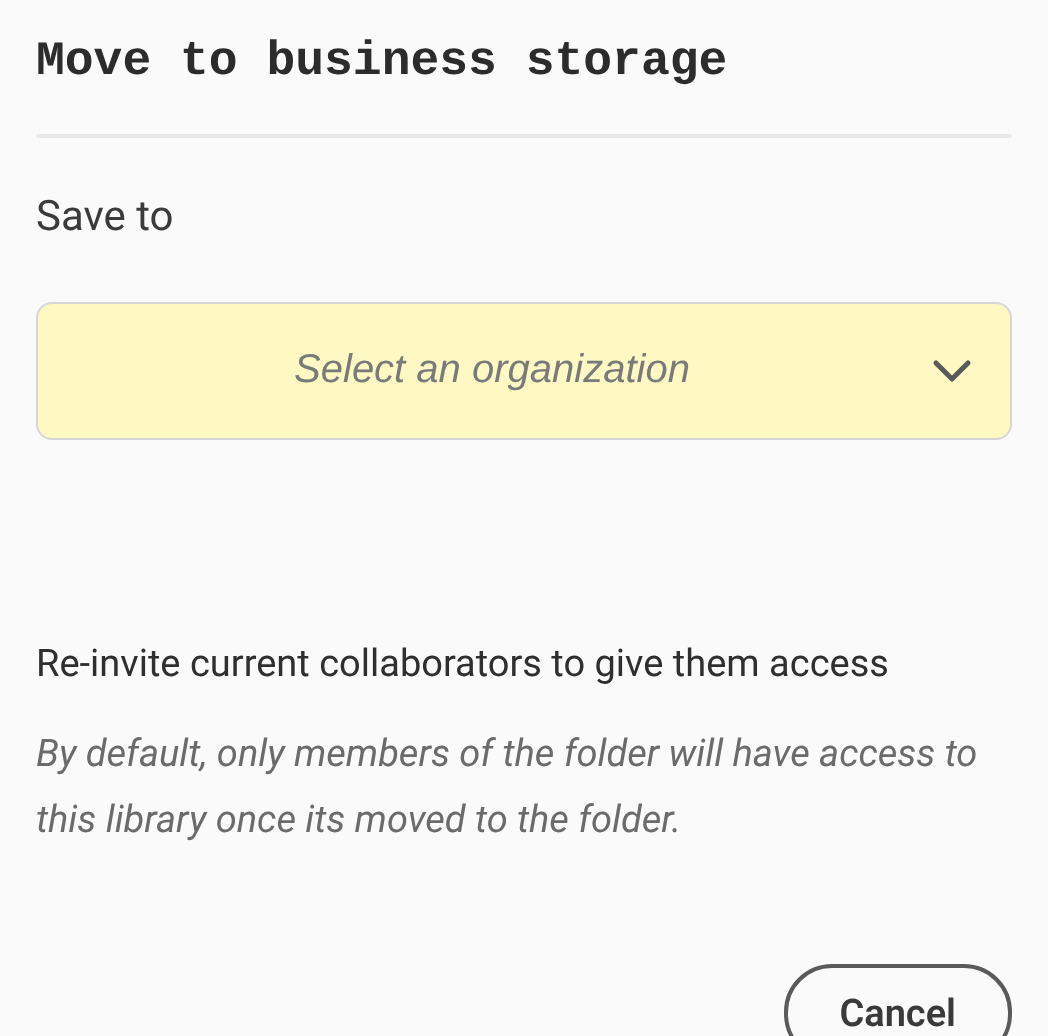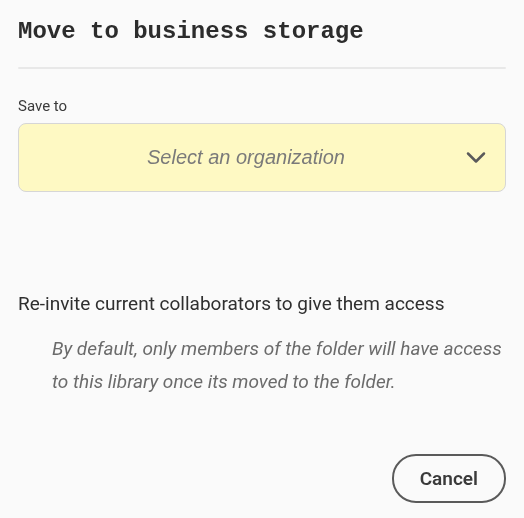--- a/index.html
+++ b/index.html
@@ -22,23 +22,23 @@
       margin-bottom: 22px;
       font-family: Liberation Mono, monospace;
     }
     .divider {
       height: 2px;
       background: #e8e8e8;
       border-radius: 1px;
       margin-bottom: 28px;
     }
     .field-label {
-      font-size: 15px;
+      font-size: 21px;
       color: #3b3b3b;
-      margin-bottom: 8px;
+      margin-bottom: 30px;
     }
     .select-wrapper {
       position: relative;
     }
     .org-select {
       width: 100%;
       padding: 22px 48px 22px 16px;
       font-size: 20px;
       color: #7a7a7a;
       font-style: italic;
@@ -63,21 +63,20 @@
       color: #2f2f2f;
       margin-top: 100px;
       margin-bottom: 18px;
       font-weight: 400;
     }
     .reinvite-description {
       font-size: 19px;
       font-style: italic;
       color: #6b6b6b;
       line-height: 1.72;
-      margin-left: 34px;
     }
     .button-row {
       display: flex;
       justify-content: flex-end;
       gap: 18px;
       margin-top: 56px;
       align-items: center;
     }
     .btn {
       padding: 11px 26px;

